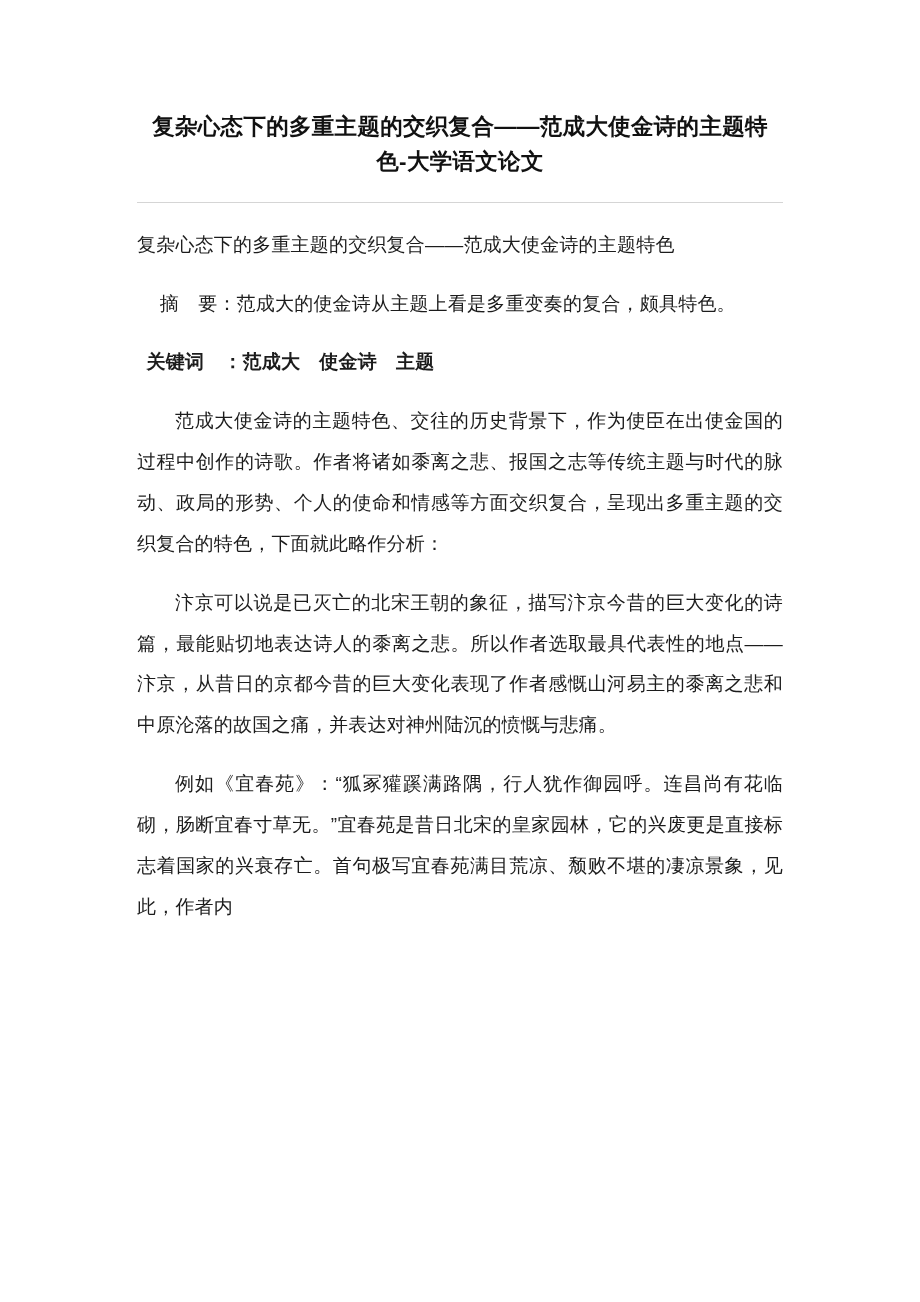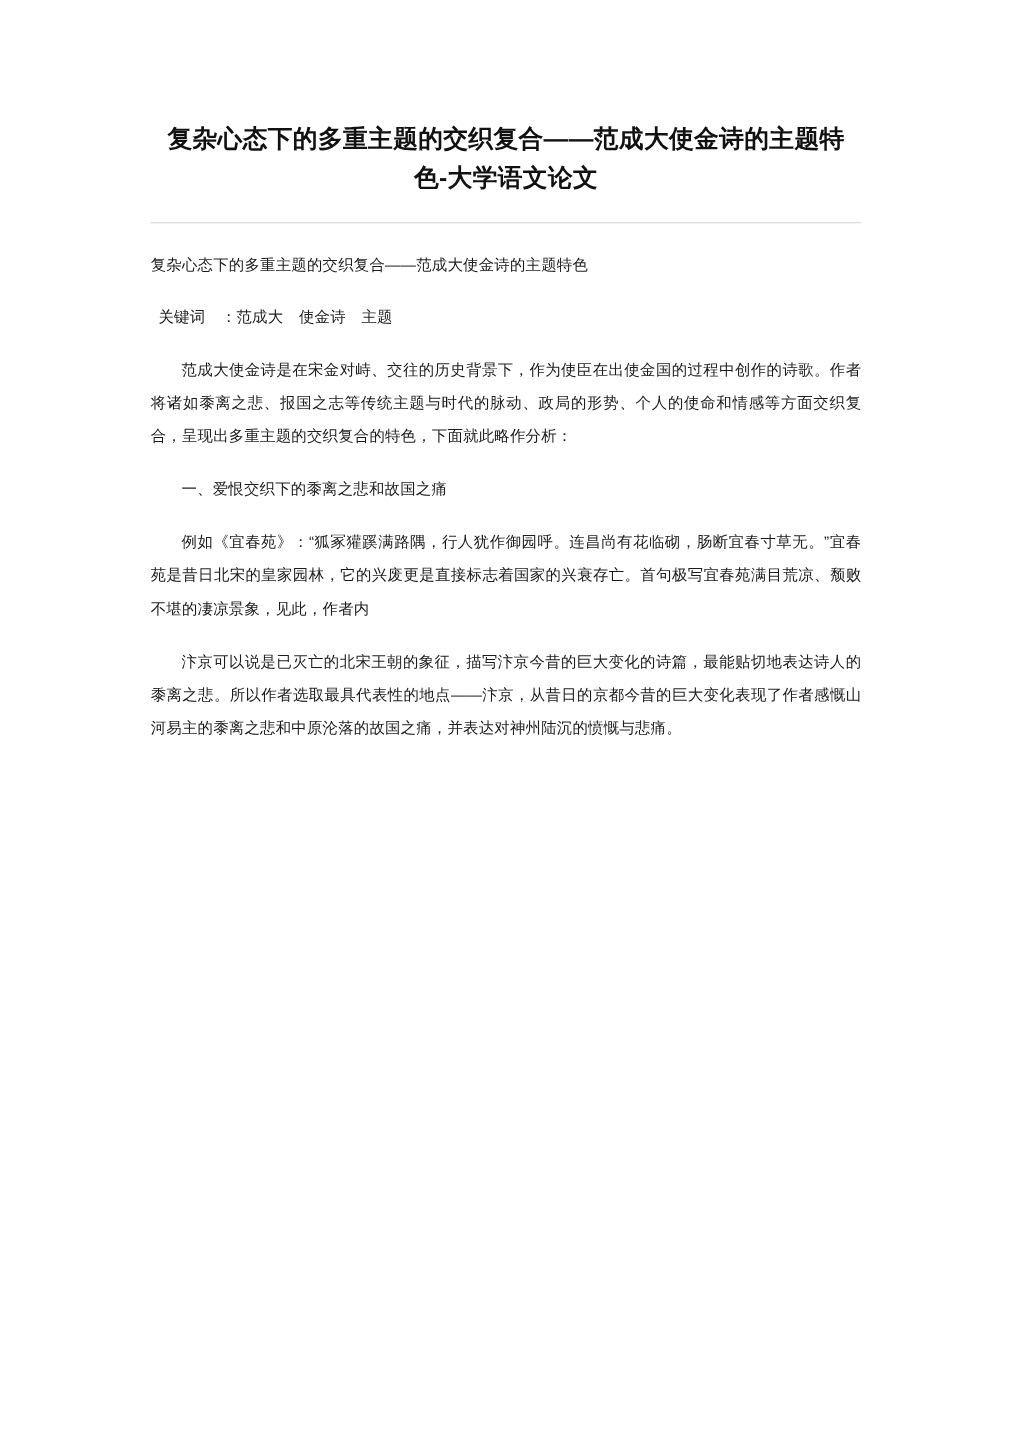--- a/index.html
+++ b/index.html
@@ -30,55 +30,56 @@
     margin: 0 0 22px 0;
     color: #111111;
   }
   .title-rule {
     border: 0;
     border-top: 1px solid #d5d5d5;
     margin: 0 0 22px 0;
   }
   .body-text p {
     margin: 16px 0 18px 0;
-    font-size: 14px;
+    font-size: 19px;
     line-height: 2.15;
     color: #1c1c1c;
     text-align: justify;
     letter-spacing: 0.2px;
   }
   .p-subtitle {
     text-indent: 0;
   }
   .p-author {
     text-indent: 2.2em;
   }
   .p-abstract {
     text-indent: 1.2em;
   }
   .p-keywords {
     text-indent: 0.5em;
+    font-weight: bold;
   }
   .p-indent {
     text-indent: 2em;
   }
   .p-section {
     text-indent: 2em;
   }
 </style>
 </head>
 <body>
 
 <div class="page">
 
   <h1 class="doc-title">复杂心态下的多重主题的交织复合——范成大使金诗的主题特色-大学语文论文</h1>
   <hr class="title-rule">
 
   <div class="body-text">
     <p class="p-subtitle">复杂心态下的多重主题的交织复合——范成大使金诗的主题特色</p>
+    <p class="p-abstract">摘　要：范成大的使金诗从主题上看是多重变奏的复合，颇具特色。</p>
     <p class="p-keywords">关键词　：范成大　使金诗　主题</p>
-    <p class="p-indent">范成大使金诗是在宋金对峙、交往的历史背景下，作为使臣在出使金国的过程中创作的诗歌。作者将诸如黍离之悲、报国之志等传统主题与时代的脉动、政局的形势、个人的使命和情感等方面交织复合，呈现出多重主题的交织复合的特色，下面就此略作分析：</p>
-    <p class="p-section">一、爱恨交织下的黍离之悲和故国之痛</p>
+    <p class="p-indent">范成大使金诗的主题特色、交往的历史背景下，作为使臣在出使金国的过程中创作的诗歌。作者将诸如黍离之悲、报国之志等传统主题与时代的脉动、政局的形势、个人的使命和情感等方面交织复合，呈现出多重主题的交织复合的特色，下面就此略作分析：</p>
+    <p class="p-indent">汴京可以说是已灭亡的北宋王朝的象征，描写汴京今昔的巨大变化的诗篇，最能贴切地表达诗人的黍离之悲。所以作者选取最具代表性的地点——汴京，从昔日的京都今昔的巨大变化表现了作者感慨山河易主的黍离之悲和中原沦落的故国之痛，并表达对神州陆沉的愤慨与悲痛。</p>
     <p class="p-indent">例如《宜春苑》：“狐冢獾蹊满路隅，行人犹作御园呼。连昌尚有花临砌，肠断宜春寸草无。”宜春苑是昔日北宋的皇家园林，它的兴废更是直接标志着国家的兴衰存亡。首句极写宜春苑满目荒凉、颓败不堪的凄凉景象，见此，作者内</p>
-    <p class="p-indent">汴京可以说是已灭亡的北宋王朝的象征，描写汴京今昔的巨大变化的诗篇，最能贴切地表达诗人的黍离之悲。所以作者选取最具代表性的地点——汴京，从昔日的京都今昔的巨大变化表现了作者感慨山河易主的黍离之悲和中原沦落的故国之痛，并表达对神州陆沉的愤慨与悲痛。</p>
   </div>
 
 </div>
 
 </body></html>

